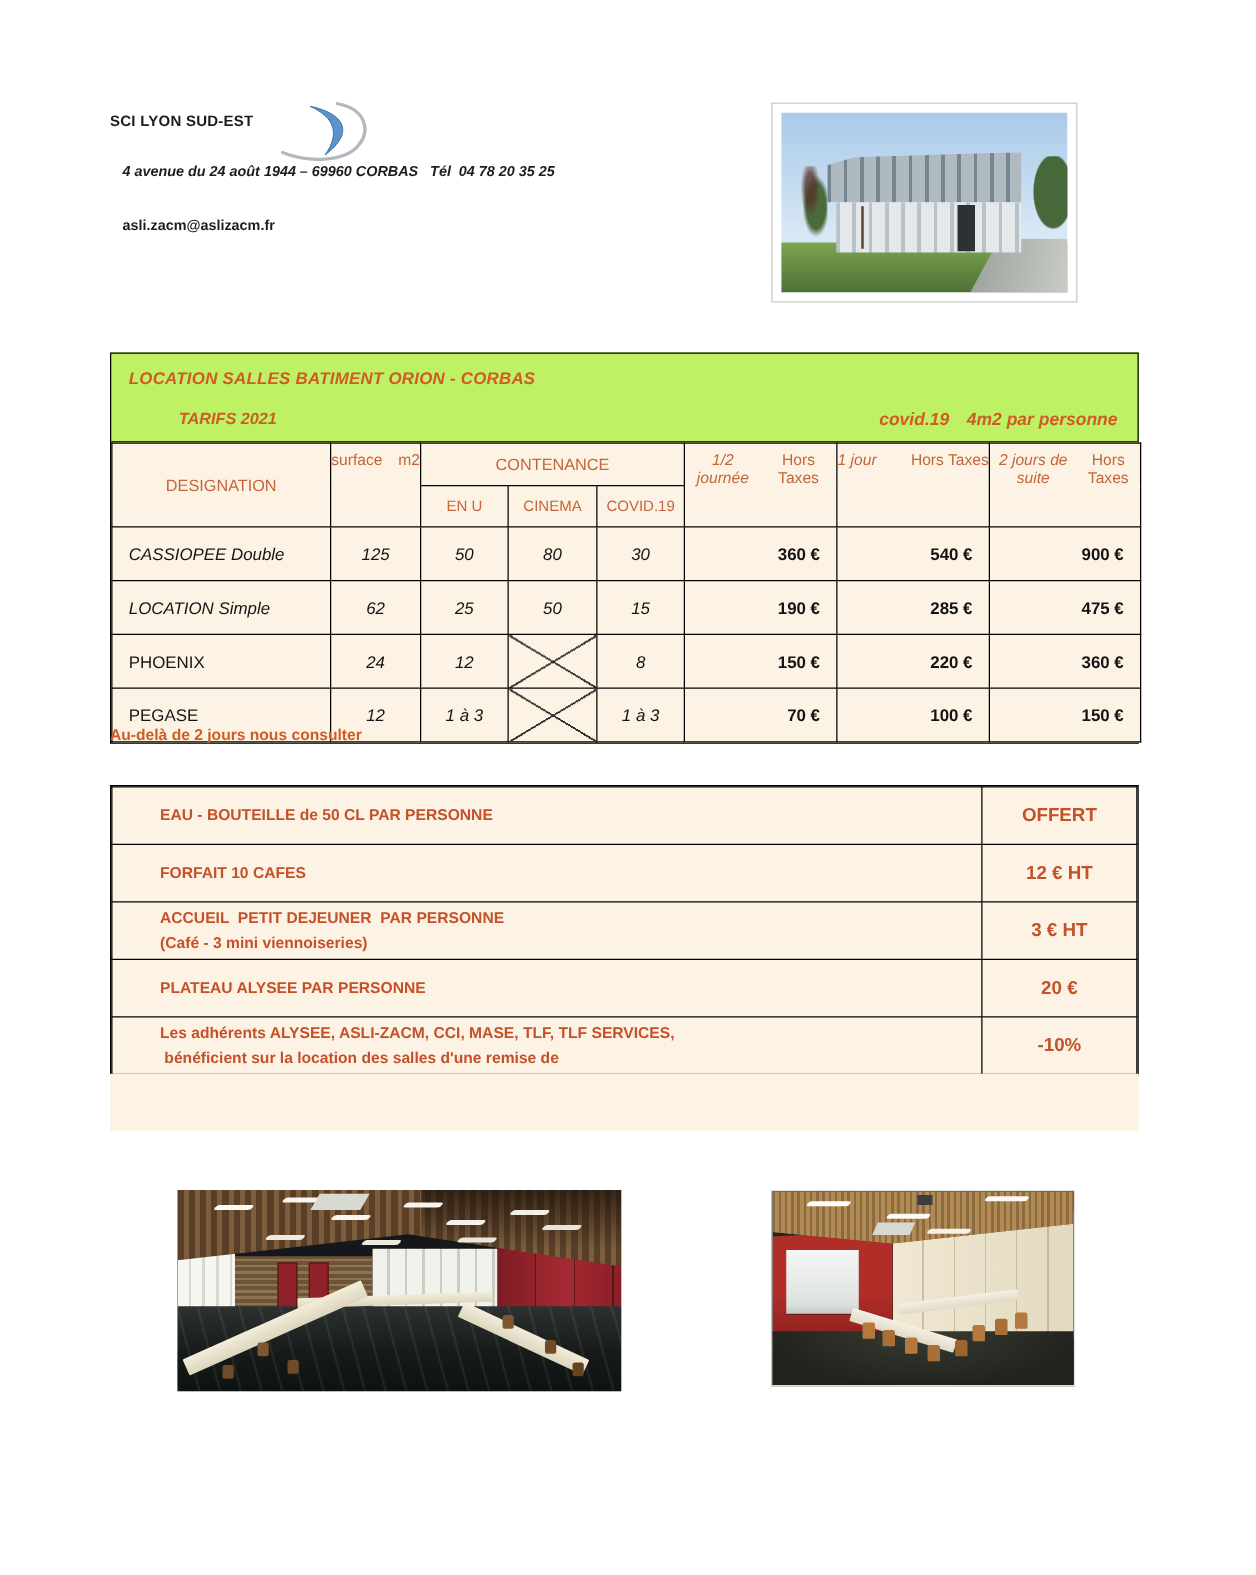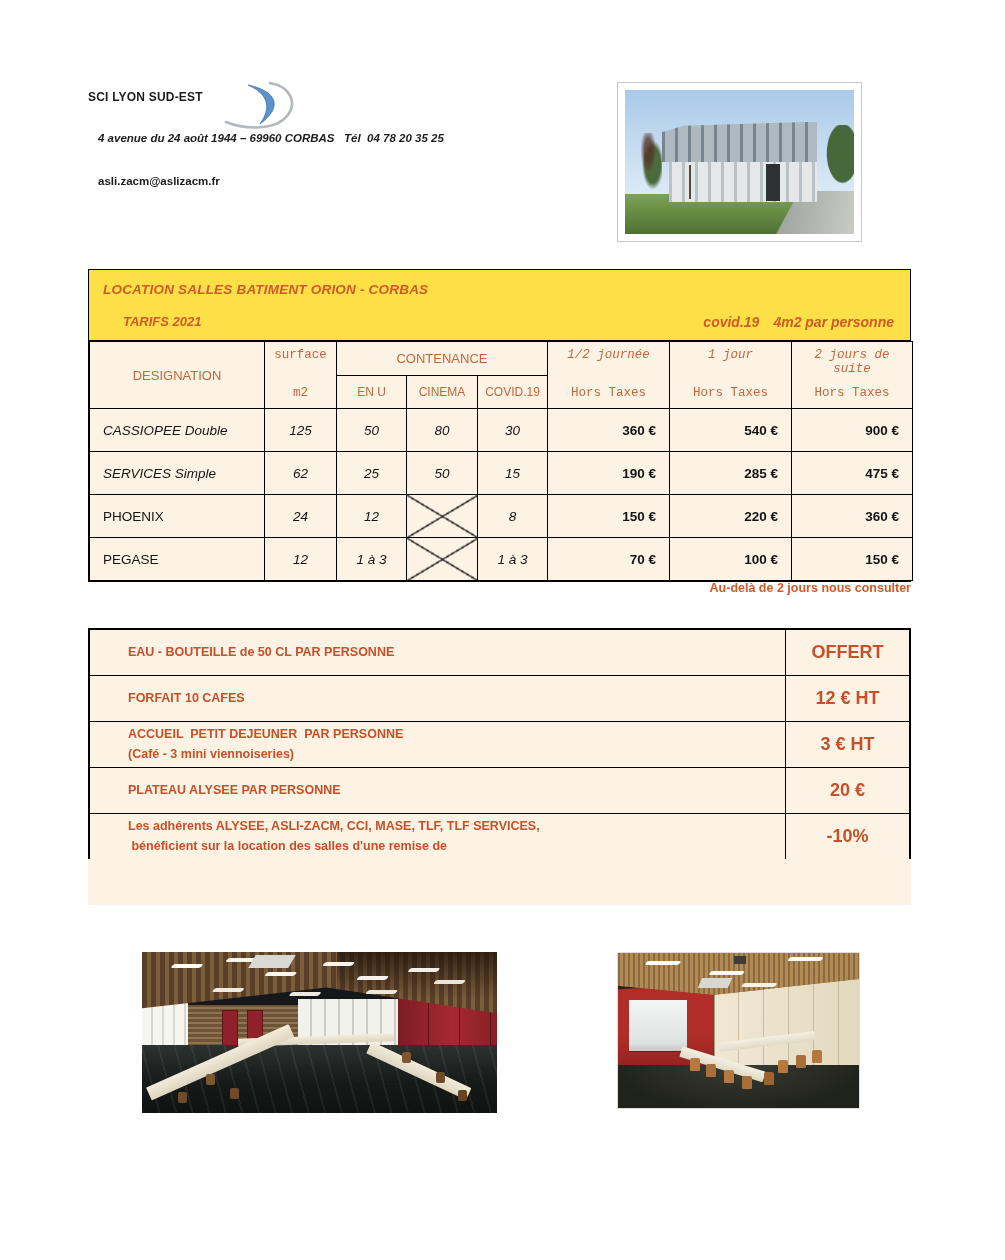--- a/index.html
+++ b/index.html
@@ -21,54 +21,54 @@
   .bp-road { position:absolute; right:0; bottom:0; width:34%; height:30%; background:linear-gradient(100deg,#9aa09b,#c9ccc6); clip-path:polygon(30% 0,100% 0,100% 100%,0 100%); }
   .bp-bldg { position:absolute; left:16%; top:22%; width:68%; height:56%; }
   .bp-up { position:absolute; left:0; top:0; width:100%; height:50%; background:repeating-linear-gradient(90deg,#76858f 0 3px,#aeb9c0 3px 13px); clip-path:polygon(0 26%,14% 10%,100% 0,100% 100%,0 100%); }
   .bp-low { position:absolute; left:5%; top:50%; width:95%; height:50%; background:repeating-linear-gradient(90deg,#b9c2c6 0 3px,#e4e8ea 3px 13px); }
   .bp-door { position:absolute; right:24%; top:52%; width:9%; height:46%; background:#2c3136; }
   .bp-tree-r { position:absolute; right:-3%; top:24%; width:16%; height:44%; background:radial-gradient(ellipse at 50% 45%, #46683a 58%, rgba(70,104,58,0) 62%); }
   .bp-tree-l { position:absolute; left:6%; top:30%; width:10%; height:40%; background:radial-gradient(ellipse at 40% 30%, rgba(84,52,40,.8) 20%, rgba(84,52,40,0) 40%), radial-gradient(ellipse at 60% 55%, #4c6b3d 40%, rgba(76,107,61,0) 55%); }
   .bp-sapling { position:absolute; left:28%; top:52%; width:2px; height:24%; background:#5a4632; }
 
   
-  .t1-wrap { position:absolute; left:88px; top:269px; width:823px; border:1.6px solid #000; background:#fde047; }
+  .t1-wrap { position:absolute; left:88px; top:282px; width:823px; border:1.6px solid #000; background:#bef264; }
   .t1-titleblock { height:71px; padding:12px 14px 6px 14px; border-bottom:1px solid #000; }
   .t1-title { font-size:13.5px; font-weight:bold; font-style:italic; color:#cf5b27; letter-spacing:0.2px; }
   .t1-sub { display:flex; justify-content:space-between; margin-top:17px; }
-  .t1-season { font-size:13px; font-weight:bold; font-style:italic; color:#cf5b27; margin-left:20px; }
+  .t1-season { font-size:13px; font-weight:bold; font-style:italic; color:#cf5b27; margin-left:40px; }
   .t1-covid { font-size:14px; font-weight:bold; font-style:italic; color:#cf5b27; margin-right:2px; }
   .t1-covid .gap { display:inline-block; width:14px; }
   table.t1 { border-collapse:collapse; table-layout:fixed; width:100%; background:#fdf3e4; }
   table.t1 th, table.t1 td { border:1px solid #000; overflow:hidden; }
   table.t1 th { font-weight:normal; color:#c4653c; }
-  .hstack { display:flex; flex-direction:column; justify-content:space-between; height:58px; padding:2px 0 4px 0;font-family:Liberation Mono, monospace; }
+  .hstack { display:flex; flex-direction:row; justify-content:space-between; height:58px; padding:2px 0 4px 0; }
   .hline { font-size:12.5px; color:#c4653c; }
   .hital  { font-style:italic; }
   th.h-des { font-size:13px; text-align:center; }
   th.h-cont { height:34px; font-size:13px; text-align:center; }
   th.h-sub { height:33px; font-size:12px; text-align:center; }
   table.t1 tbody td { height:43px; font-size:13.5px; color:#141414; }
   td.c-des { text-align:left; padding-left:13px; }
   tr.ital td.c-des { font-style:italic; }
   td.c-num { text-align:center; font-style:italic; }
   td.c-price { text-align:right; padding-right:13px; font-weight:bold; font-size:14.5px; }
   td.crossed { background-image:
       linear-gradient(to top right, transparent calc(50% - 0.7px), #2b2b2b calc(50% - 0.7px), #2b2b2b calc(50% + 0.7px), transparent calc(50% + 0.7px)),
       linear-gradient(to bottom right, transparent calc(50% - 0.7px), #2b2b2b calc(50% - 0.7px), #2b2b2b calc(50% + 0.7px), transparent calc(50% + 0.7px)); }
-  .t1-footnote { position:absolute; left:88px; top:581px; width:823px; text-align:right; font-size:12.5px; font-weight:bold; color:#cf5b27; }
+  .t1-footnote { position:absolute; left:88px; top:581px; width:823px; font-size:12.5px; font-weight:bold; color:#cf5b27; }
 
   
   .t2-wrap { position:absolute; left:88px; top:628px; width:823px; border:1.6px solid #000; background:#fdf3e4; }
   table.t2 { border-collapse:collapse; table-layout:fixed; width:100%; }
   table.t2 td { border:1px solid #000; }
   td.x-label { padding-left:38px; }
   td.x-label .line1, td.x-label .line2 { display:block; font-size:12.5px; font-weight:bold; color:#c4512a; white-space:pre-wrap; line-height:1.55; }
   td.x-label .line2:empty { display:none; }
-  td.x-price { width:124px; text-align:center; font-size:18px; font-weight:bold; color:#c4512a; }
+  td.x-price { width:124px; text-align:center; font-size:15px; font-weight:bold; color:#c4512a; }
   table.t2 tr { height:46px; }
   .t2-band { position:absolute; left:88px; top:859px; width:823px; height:46px; background:#fdf3e4; }
 
   
   .room { position:absolute; overflow:hidden; }
   .room1 { left:142px; top:952px; width:355px; height:161px; background:#15181a; }
   .r1-ceiling { position:absolute; left:0; top:0; width:100%; height:38%; background:repeating-linear-gradient(90deg,#5a3f28 0 5px,#7c5d3c 5px 9px); clip-path:polygon(0 0,100% 0,100% 100%,52% 58%,0 92%); }
   .r1-ceiling-shade { position:absolute; left:55%; top:0; width:45%; height:30%; background:linear-gradient(180deg, rgba(30,20,12,.75), rgba(30,20,12,0)); }
   .r1-light { position:absolute; left:30px; top:12px; width:30px; height:4px; background:#fbfaf3; transform:skewX(-38deg); border-radius:2px;
       box-shadow: 50px -6px #f8f6ee, 100px 8px #f8f6ee, 150px -2px #f6f4ec, 195px 12px #f4f2ea, 240px 4px #f2f0e8, 60px 24px #efeadf, 140px 28px #eee9de, 215px 26px #ece7dc, 275px 16px #eae5da; }
@@ -194,21 +194,21 @@
           <td class="c-des">CASSIOPEE Double</td>
           <td class="c-num">125</td>
           <td class="c-num">50</td>
           <td class="c-num">80</td>
           <td class="c-num">30</td>
           <td class="c-price">360 €</td>
           <td class="c-price">540 €</td>
           <td class="c-price">900 €</td>
         </tr>
         <tr class="ital">
-          <td class="c-des">SERVICES Simple</td>
+          <td class="c-des">LOCATION Simple</td>
           <td class="c-num">62</td>
           <td class="c-num">25</td>
           <td class="c-num">50</td>
           <td class="c-num">15</td>
           <td class="c-price">190 €</td>
           <td class="c-price">285 €</td>
           <td class="c-price">475 €</td>
         </tr>
         <tr>
           <td class="c-des">PHOENIX</td>

